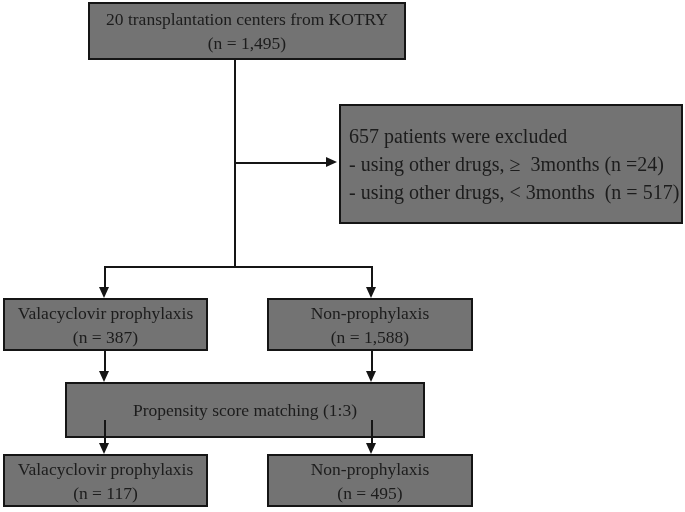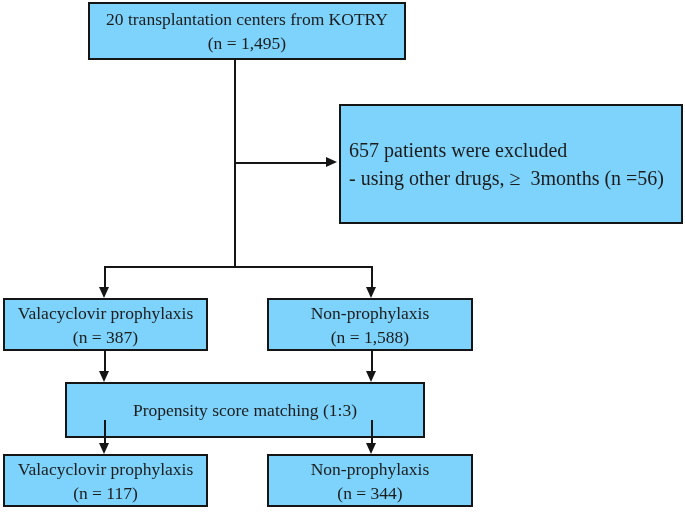--- a/index.html
+++ b/index.html
@@ -8,21 +8,21 @@
     width: 685px;
     height: 512px;
     background: #ffffff;
     font-family: "Liberation Serif", serif;
     color: #1c1c1c;
     overflow: hidden;
   }
   .box {
     position: absolute;
     box-sizing: border-box;
-    background: #7dd3fc;
+    background: #737373;
     border: 2px solid #151515;
     display: flex;
     flex-direction: column;
     justify-content: center;
     align-items: center;
     text-align: center;
   }
   .bline {
     font-size: 17.5px;
     line-height: 24px;
@@ -63,21 +63,22 @@
     <div class="bline">(n = 1,495)</div>
   </div>
 
   <div class="conn" style="left:234px; top:59px; width:2px; height:208px;"></div>
 
   <div class="conn" style="left:235px; top:162px; width:91px; height:2px;"></div>
   <div class="ah-right" style="left:326px; top:157px;"></div>
 
   <div class="box excl" style="left:339px; top:104px; width:344px; height:120px;">
     <div class="bline">657 patients were excluded</div>
-    <div class="bline">- using other drugs, ≥  3months (n =56)</div>
+    <div class="bline">- using other drugs, ≥  3months (n =24)</div>
+    <div class="bline">- using other drugs, &lt; 3months  (n = 517)</div>
   </div>
 
   <div class="conn" style="left:104px; top:266px; width:269px; height:2px;"></div>
 
   <div class="conn" style="left:104px; top:266px; width:2px; height:21px;"></div>
   <div class="ah-down" style="left:99px; top:287px;"></div>
 
   <div class="conn" style="left:371px; top:266px; width:2px; height:21px;"></div>
   <div class="ah-down" style="left:366px; top:287px;"></div>
 
@@ -105,16 +106,16 @@
   <div class="conn" style="left:371px; top:420px; width:2px; height:23px;"></div>
   <div class="ah-down" style="left:366px; top:443px;"></div>
 
   <div class="box" style="left:3px; top:454px; width:205px; height:53px;">
     <div class="bline">Valacyclovir prophylaxis</div>
     <div class="bline">(n = 117)</div>
   </div>
 
   <div class="box" style="left:267px; top:454px; width:206px; height:53px;">
     <div class="bline">Non-prophylaxis</div>
-    <div class="bline">(n = 344)</div>
+    <div class="bline">(n = 495)</div>
   </div>
 
 </div>
 
 </body></html>

